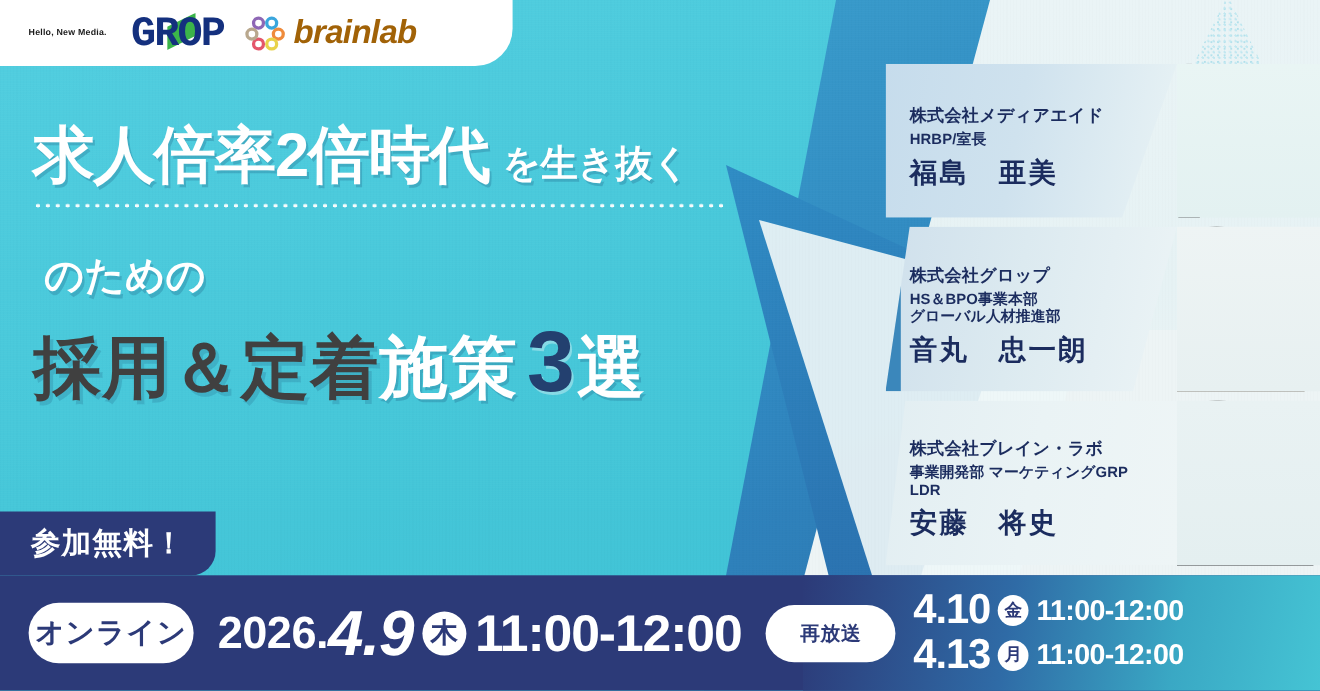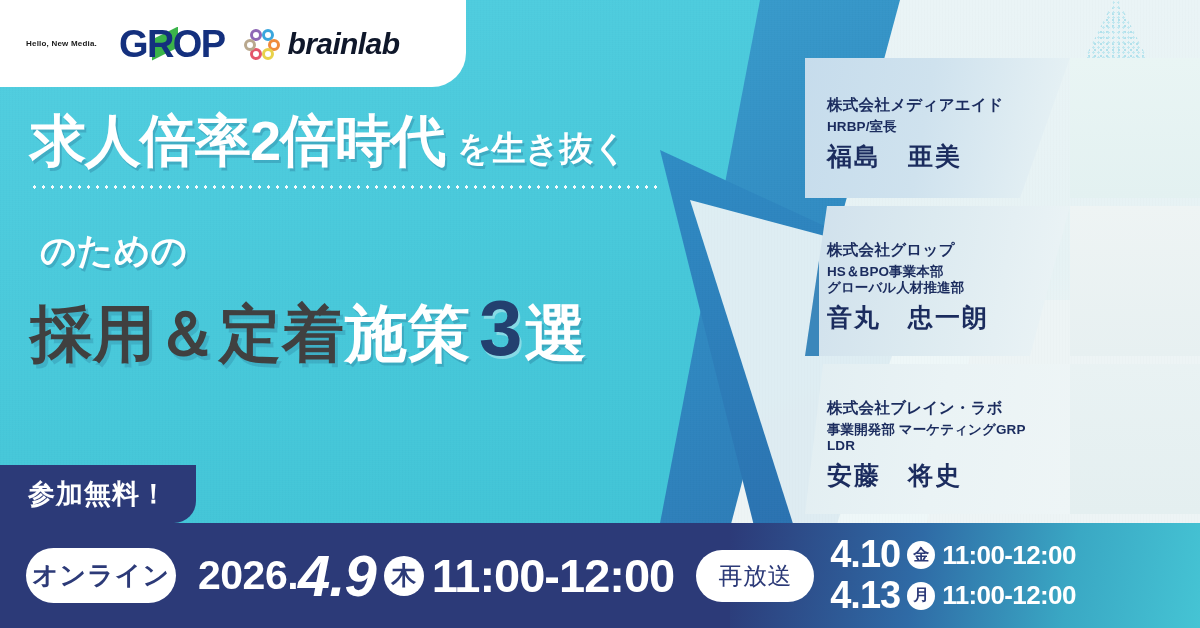--- a/index.html
+++ b/index.html
@@ -36,42 +36,42 @@
     background:linear-gradient(160deg,#2f8cc4 0%,#2a6fae 100%);
     clip-path:polygon(0 0,260px 120px,175px 380px,95px 380px);}
 
   
   .sparkle{position:absolute;right:45px;top:-4px;width:78px;height:78px;
     background:radial-gradient(circle at 30% 30%,#b9e5ef 0 1.1px,transparent 1.2px) 0 0/5px 5px,
                radial-gradient(circle at 70% 70%,#a8dde9 0 1px,transparent 1.1px) 2px 2px/6px 6px;
     clip-path:polygon(50% 0,100% 100%,0 100%);opacity:.85;}
 
   
-  .logo-panel{position:absolute;left:0;top:0;width:466px;height:87px;background:#fff;
+  .logo-panel{position:absolute;left:0;top:0;width:466px;height:60px;background:#fff;
     border-bottom-right-radius:34px;display:flex;align-items:center;padding-left:26px;gap:22px;z-index:30;}
   .logo-media{position:relative;display:flex;flex-direction:column;align-items:center;}
   .logo-media .tag{font-size:8px;font-weight:700;color:#1a1a1a;letter-spacing:.2px;margin-bottom:1px;}
   .logo-media .word{font-size:33px;font-weight:800;letter-spacing:-2.2px;line-height:1;
     background:linear-gradient(95deg,#15161c 0%,#15161c 18%,#8e9cc0 19%,#8e9cc0 30%,#15161c 31%,#15161c 60%,#9aa6c8 61%,#9aa6c8 74%,#15161c 75%);
     -webkit-background-clip:text;background-clip:text;color:transparent;}
   .logo-grop{font-size:38px;font-weight:800;color:#14307e;letter-spacing:-1.6px;line-height:1;position:relative;}
   .logo-grop .slash{position:absolute;left:33px;top:2px;width:26px;height:34px;
     background:#3bb44a;clip-path:polygon(100% 0,100% 62%,0 100%,0 38%);}
   .logo-grop .txt{position:relative;z-index:2;
-    text-shadow:none;}
+    text-shadow:none;font-family:Liberation Mono, monospace;}
   .logo-brain{display:flex;align-items:center;gap:7px;}
   .flower{position:relative;width:34px;height:30px;}
   .flower i{position:absolute;width:12px;height:12px;border-radius:50%;border:3.4px solid;box-sizing:border-box;}
   .flower i:nth-child(1){border-color:#8e67b5;left:3px;top:0px;}
   .flower i:nth-child(2){border-color:#3aa6dd;left:15px;top:0px;}
   .flower i:nth-child(3){border-color:#ef8b3c;left:21px;top:10px;}
   .flower i:nth-child(4){border-color:#e8d24a;left:15px;top:19px;}
   .flower i:nth-child(5){border-color:#e4566a;left:3px;top:19px;}
   .flower i:nth-child(6){border-color:#b9a88e;left:-3px;top:10px;}
-  .brain-word{font-size:30px;font-weight:700;font-style:italic;color:#0f172a;letter-spacing:-.6px;}
+  .brain-word{font-size:30px;font-weight:700;font-style:italic;color:#a16207;letter-spacing:-.6px;}
 
   
   .headline{position:absolute;left:30px;top:104px;z-index:20;color:#fff;}
   .h-row{display:flex;align-items:baseline;white-space:nowrap;
     text-shadow:2px 3px 0 rgba(20,70,110,.22);}
   .h1 .big{font-size:56px;font-weight:900;letter-spacing:-1px;}
   .h1 .sm{font-size:34px;font-weight:800;margin-left:12px;letter-spacing:-.5px;}
   .dots{width:628px;height:4px;margin-top:5px;
     background-image:radial-gradient(circle,#ffffff 0 1.6px,transparent 1.7px);
     background-size:9px 4px;background-repeat:repeat-x;opacity:.95;}
@@ -99,21 +99,21 @@
   .pill{background:#fff;border-radius:40px;display:flex;align-items:center;justify-content:center;}
   .pill-online{width:150px;height:55px;}
   .pill-online span{color:#2c3a78;font-size:26px;font-weight:900;letter-spacing:1px;}
   .main-date{display:flex;align-items:center;color:#fff;margin-left:22px;white-space:nowrap;}
   .md-year{font-size:41px;font-weight:800;letter-spacing:-.5px;}
   .md-day{font-size:58px;font-weight:800;letter-spacing:-1px;line-height:1;font-style:italic;}
   .dow{width:40px;height:40px;border-radius:50%;background:#fff;color:#2c3a78;
     display:inline-flex;align-items:center;justify-content:center;font-size:25px;font-weight:900;margin:0 8px;}
   .md-time{font-size:47px;font-weight:800;letter-spacing:-1px;}
   .pill-rerun{width:118px;height:52px;margin-left:22px;}
-  .pill-rerun span{color:#2c3a78;font-size:24px;font-weight:400;letter-spacing:.5px;}
+  .pill-rerun span{color:#2c3a78;font-size:18px;font-weight:700;letter-spacing:.5px;}
   .rerun-dates{margin-left:16px;color:#fff;display:flex;flex-direction:column;gap:1px;}
   .rr-row{display:flex;align-items:center;white-space:nowrap;}
   .rr-day{font-size:38px;font-weight:700;letter-spacing:-1px;line-height:1.04;}
   .rr-dow{width:28px;height:28px;border-radius:50%;background:#fff;color:#2c3a78;
     display:inline-flex;align-items:center;justify-content:center;font-size:16px;font-weight:900;margin:0 7px;}
   .rr-time{font-size:26px;font-weight:800;letter-spacing:-.6px;}
 
   
   .speakers{position:absolute;right:0;top:58px;width:395px;height:465px;z-index:22;}
   .sp{position:absolute;right:0;width:395px;height:140px;display:flex;}

